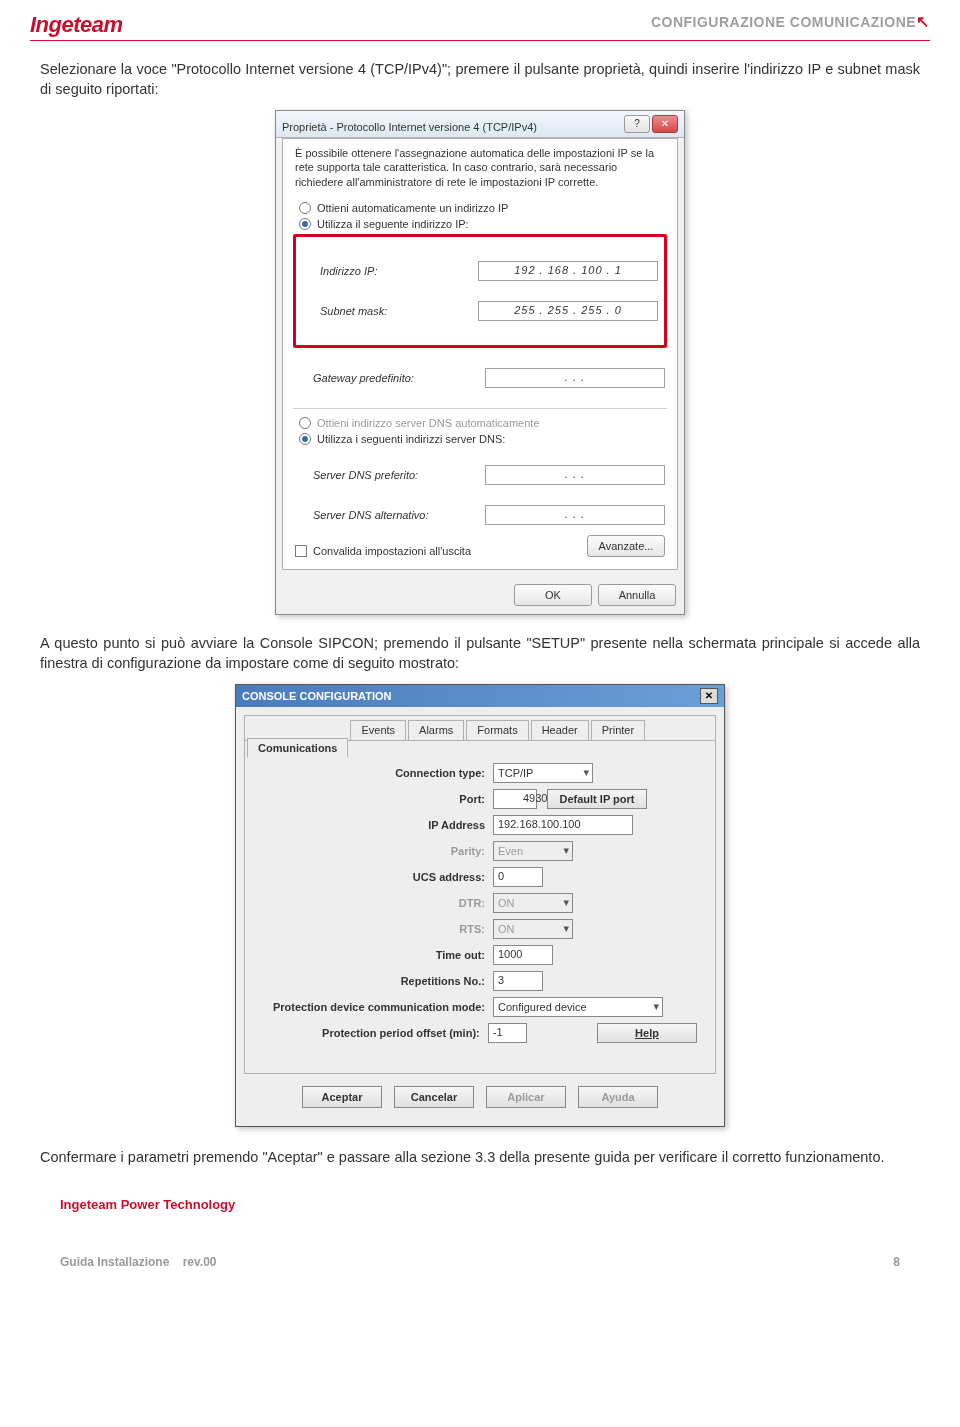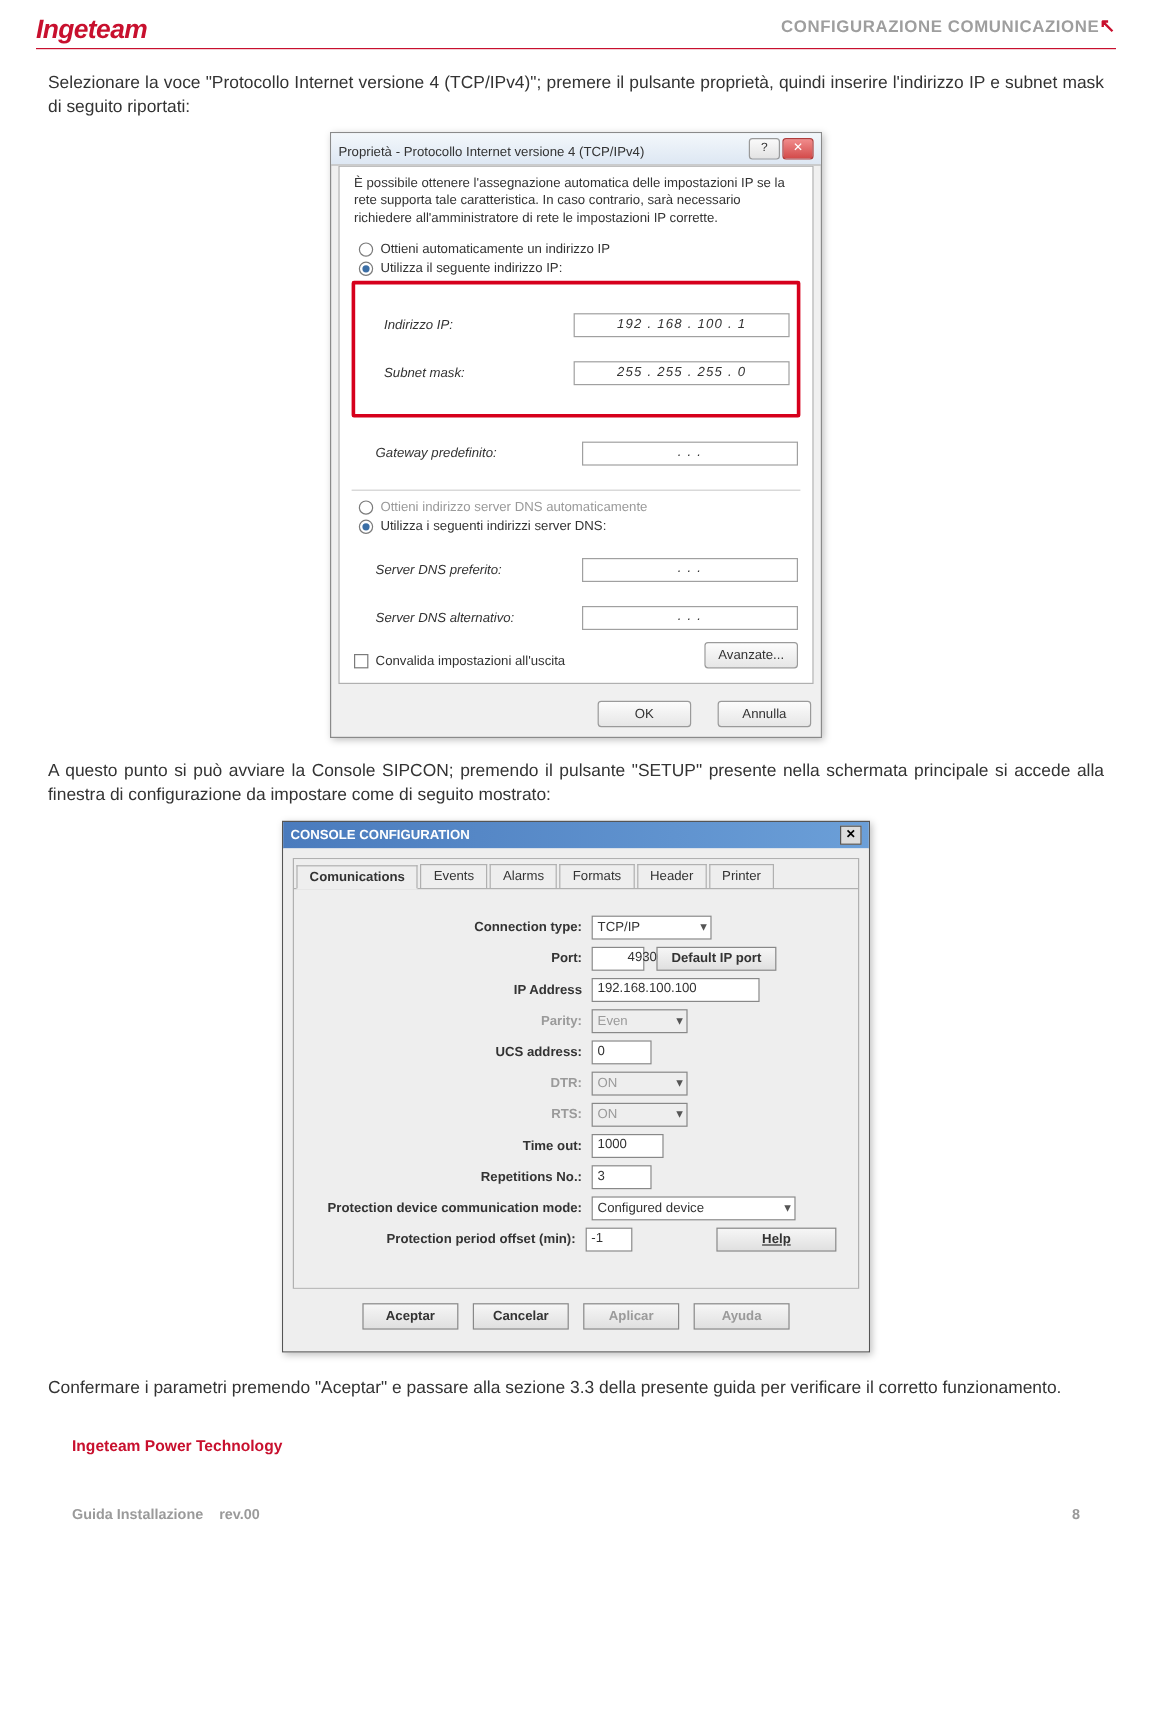--- a/index.html
+++ b/index.html
@@ -28,31 +28,31 @@
 .win-indent { margin-left: 18px; }
 .win-field-row { display: flex; align-items: center; justify-content: space-between; margin: 20px 0; font-size: 11px; font-style: italic; }
 .win-field-label { min-width: 130px; }
 .win-ip-input { width: 180px; height: 20px; border: 1px solid #a0a0a0; background: #fff; text-align: center; font-family: Tahoma, Arial; font-size: 11px; padding: 2px 4px; letter-spacing: 1px; }
 .red-box { border: 3px solid #d6001c; border-radius: 2px; padding: 4px 6px; margin: 2px -2px 6px; }
 .win-divider { height: 1px; background: #d0d0d0; margin: 8px -2px; }
 .win-checkbox-row { display: flex; gap: 6px; margin-top: 16px; }
 .win-checkbox { width: 12px; height: 12px; border: 1px solid #7a7a7a; background: #fff; }
 .win-adv-row { display: flex; justify-content: flex-end; margin-top: -22px; }
 .win-btn { min-width: 78px; height: 22px; border: 1px solid #9a9a9a; background: linear-gradient(to bottom,#fcfcfc,#e6e6e6); border-radius: 3px; font-size: 11px; padding: 0 10px; text-align: center; line-height: 20px; }
-.win-bottombar { display: flex; justify-content: flex-end; gap: 22px; padding: 8px; }
+.win-bottombar { display: flex; justify-content: flex-end; gap: 6px; padding: 8px; }
 
 
 .con-dialog { width: 490px; margin: 6px auto 20px; border: 1px solid #555; background: #eee; font-family: Tahoma, Arial; font-size: 11px; box-shadow: 2px 2px 6px rgba(0,0,0,0.25); }
 .con-titlebar { display:flex; justify-content:space-between; align-items:center; background: linear-gradient(to right,#4a7bbd,#6b9fd8); color:#fff; padding:3px 6px; font-weight:bold; font-size:11px; }
 .con-close { width:18px; height:16px; background:#ddd; color:#000; border:1px solid #555; text-align:center; line-height:14px; font-size:10px; }
 .con-body { background:#eee; padding:8px; }
 .con-tabarea { border:1px solid #b0b0b0; background:#eee; }
 .con-tabbar { display:flex; gap:0; background:#eee; padding-top:4px; }
 .con-tab { padding:3px 10px; border:1px solid #b0b0b0; border-bottom:none; background:#eee; font-size:11px; margin-left:2px; }
-.con-tab.active { background:#eee; font-weight:bold; border-bottom:1px solid #eee; position:relative; top:1px; }
+.con-tab.active { background:#eee; font-weight:bold; border-bottom:1px solid #eee; position:relative; top:18px; }
 .con-tabcontent { border-top:1px solid #b0b0b0; padding:16px 18px 24px; background:#eee; }
 .con-row { display:flex; align-items:center; margin:6px 0; }
 .con-label { width: 230px; text-align: right; padding-right: 8px; font-weight:bold; font-size:11px; }
 .con-label.disabled { color:#9a9a9a; font-weight:bold; }
 .con-input { height:20px; border:1px solid #888; background:#fff; font-size:11px; padding:2px 4px; }
 .con-select { height:20px; border:1px solid #888; background:#fff; font-size:11px; padding:1px 18px 1px 4px; position:relative; display:inline-flex; align-items:center; min-width:80px; }
 .con-select::after { content:"▾"; position:absolute; right:3px; top:2px; color:#555; }
 .con-select.disabled { background:#eee; color:#9a9a9a; }
 .con-actions { display:flex; justify-content:center; gap:12px; padding:12px 0 10px; }
 .con-btn { min-width:80px; height:22px; border:1px solid #888; background:linear-gradient(to bottom,#f6f6f6,#e0e0e0); font-size:11px; text-align:center; line-height:20px; font-weight:bold; }

